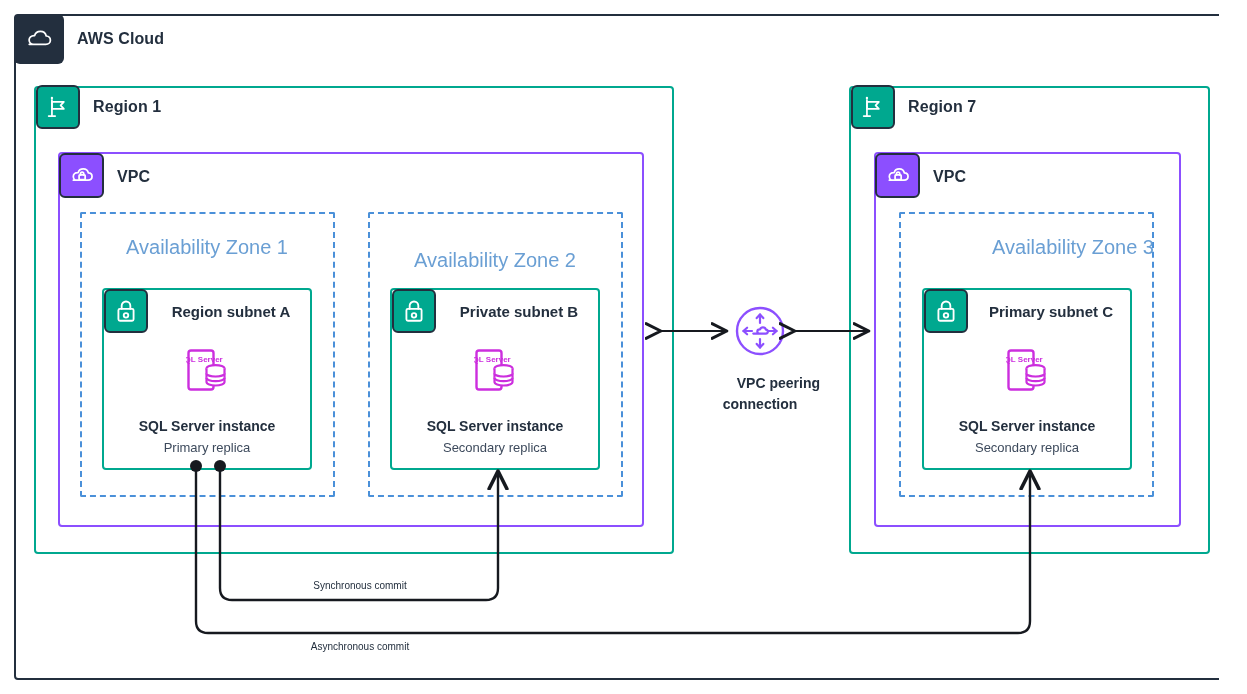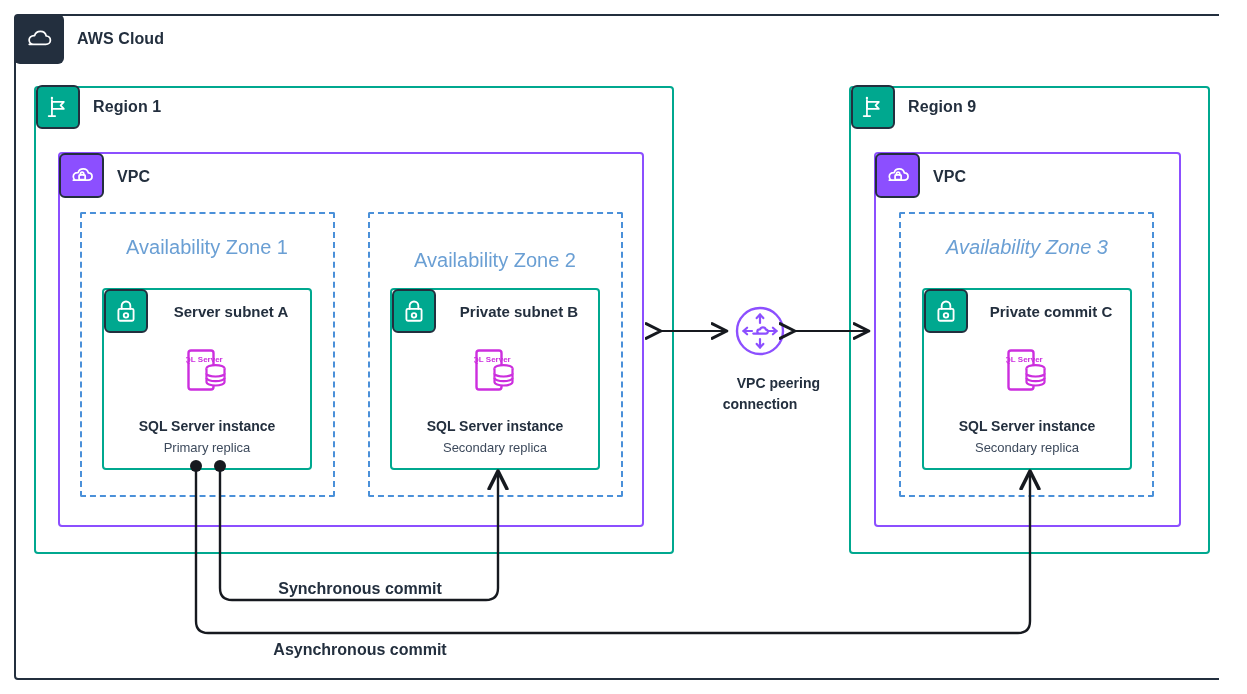--- a/index.html
+++ b/index.html
@@ -22,21 +22,21 @@
   .tile svg{display:block;}
 
   
   .lbl{position:absolute;white-space:nowrap;color:#232F3E;}
   .lbl.grp-title{font-size:16px;font-weight:bold;letter-spacing:.1px;}
   .lbl.az-title{font-size:20px;font-weight:normal;color:#6a9fd4;}
   .lbl.sub-title{font-size:15px;font-weight:bold;}
   .lbl.node-title{font-size:14px;font-weight:bold;text-align:right;}
   .lbl.node-sub{font-size:13px;font-weight:normal;color:#3d4a5c;text-align:left;}
   .lbl.peer-title{font-size:14px;font-weight:bold;text-align:center;line-height:1.45;white-space:normal;}
-  .lbl.edge{font-size:16px;font-weight:bold;color:#232F3E;text-align:center;}
+  .lbl.edge{font-size:10px;font-weight:normal;color:#232F3E;text-align:center;}
   .centered{transform:translateX(-50%);}
 
   
   #wires{position:absolute;left:0;top:0;width:1247px;height:694px;pointer-events:none;}
 
   .sqlicon{position:absolute;}
 </style>
 </head>
 <body>
 
@@ -78,21 +78,21 @@
   <div class="lbl az-title centered" style="left:207px;top:236px;">Availability Zone 1</div>
 
   <div class="grp subnet" style="left:102px;top:288px;width:210px;height:182px;"></div>
   <div class="tile teal" style="left:104px;top:289px;width:44px;height:44px;">
     <svg width="26" height="26" viewBox="0 0 24 24" fill="none" stroke="#ffffff" stroke-width="1.7" stroke-linecap="round" stroke-linejoin="round">
       <rect x="5" y="10" width="14" height="11" rx="1.4"></rect>
       <path d="M8 10V7.2a4 4 0 0 1 8 0V10"></path>
       <circle cx="12" cy="16" r="2.1"></circle>
     </svg>
   </div>
-  <div class="lbl sub-title centered" style="left:231px;top:303px;">Server subnet A</div>
+  <div class="lbl sub-title centered" style="left:231px;top:303px;">Region subnet A</div>
 
   <div class="sqlicon" style="left:186px;top:348px;">
     <svg width="44" height="46" viewBox="0 0 44 46">
       <rect x="2.5" y="2.5" width="25" height="39" rx="2.5" fill="none" stroke="#CC2EDE" stroke-width="2.4"></rect>
       <text x="15" y="14" font-family="'Liberation Sans',sans-serif" font-size="8" font-weight="bold" fill="#CC2EDE" text-anchor="middle">SQL Server</text>
       <g fill="#ffffff" stroke="#CC2EDE" stroke-width="2.2">
         <ellipse cx="29.5" cy="20.5" rx="9" ry="3.4"></ellipse>
         <path d="M20.5 20.5v13.6c0 1.9 4 3.4 9 3.4s9-1.5 9-3.4V20.5"></path>
         <path d="M20.5 25.2c0 1.9 4 3.4 9 3.4s9-1.5 9-3.4"></path>
         <path d="M20.5 29.8c0 1.9 4 3.4 9 3.4s9-1.5 9-3.4"></path>
@@ -133,45 +133,45 @@
   <div class="grp region" style="left:849px;top:86px;width:361px;height:468px;"></div>
 
   <div class="tile teal" style="left:851px;top:85px;width:44px;height:44px;">
     <svg width="26" height="26" viewBox="0 0 24 24" fill="none" stroke="#ffffff" stroke-width="1.6" stroke-linecap="round" stroke-linejoin="round">
       <circle cx="6.4" cy="3.6" r="1.1" fill="#ffffff" stroke="none"></circle>
       <line x1="6.4" y1="5.4" x2="6.4" y2="20.4"></line>
       <line x1="3.4" y1="20.4" x2="9.4" y2="20.4"></line>
       <path d="M6.4 7.2h11l-3 3.3 3 3.3h-11z"></path>
     </svg>
   </div>
-  <div class="lbl grp-title" style="left:908px;top:98px;">Region 9</div>
+  <div class="lbl grp-title" style="left:908px;top:98px;">Region 7</div>
 
   <div class="grp vpc" style="left:874px;top:152px;width:307px;height:375px;"></div>
 
   <div class="tile purple" style="left:875px;top:153px;width:45px;height:45px;">
     <svg width="28" height="28" viewBox="0 0 24 24" fill="none" stroke="#ffffff" stroke-width="1.5" stroke-linecap="round" stroke-linejoin="round">
       <path d="M4.6 15.6h12.6c2 0 3.4-1.4 3.4-3.1 0-1.7-1.3-3-3.1-3.1-.5-2.1-2.3-3.5-4.4-3.5-2.1 0-3.9 1.3-4.4 3.2-.15 0-.3 0-.45 0-2.1 0-3.7 1.5-3.7 3.3 0 1.8 1.5 3.2 3.05 3.2z"></path>
       <rect x="9.5" y="11.1" width="5.2" height="4.1" rx="0.7"></rect>
       <path d="M10.7 11.1v-1.1a1.4 1.4 0 0 1 2.8 0v1.1"></path>
     </svg>
   </div>
   <div class="lbl grp-title" style="left:933px;top:168px;">VPC</div>
 
   <div class="grp az" style="left:899px;top:212px;width:255px;height:285px;"></div>
-  <div class="lbl az-title centered" style="left:1027px;top:236px;font-style:italic;">Availability Zone 3</div>
+  <div class="lbl az-title centered" style="left:1073px;top:236px;">Availability Zone 3</div>
 
   <div class="grp subnet" style="left:922px;top:288px;width:210px;height:182px;"></div>
   <div class="tile teal" style="left:924px;top:289px;width:44px;height:44px;">
     <svg width="26" height="26" viewBox="0 0 24 24" fill="none" stroke="#ffffff" stroke-width="1.7" stroke-linecap="round" stroke-linejoin="round">
       <rect x="5" y="10" width="14" height="11" rx="1.4"></rect>
       <path d="M8 10V7.2a4 4 0 0 1 8 0V10"></path>
       <circle cx="12" cy="16" r="2.1"></circle>
     </svg>
   </div>
-  <div class="lbl sub-title centered" style="left:1051px;top:303px;">Private commit C</div>
+  <div class="lbl sub-title centered" style="left:1051px;top:303px;">Primary subnet C</div>
 
   <div class="sqlicon" style="left:1006px;top:348px;">
     <svg width="44" height="46" viewBox="0 0 44 46">
       <rect x="2.5" y="2.5" width="25" height="39" rx="2.5" fill="none" stroke="#CC2EDE" stroke-width="2.4"></rect>
       <text x="15" y="14" font-family="'Liberation Sans',sans-serif" font-size="8" font-weight="bold" fill="#CC2EDE" text-anchor="middle">SQL Server</text>
       <g fill="#ffffff" stroke="#CC2EDE" stroke-width="2.2">
         <ellipse cx="29.5" cy="20.5" rx="9" ry="3.4"></ellipse>
         <path d="M20.5 20.5v13.6c0 1.9 4 3.4 9 3.4s9-1.5 9-3.4V20.5"></path>
         <path d="M20.5 25.2c0 1.9 4 3.4 9 3.4s9-1.5 9-3.4"></path>
         <path d="M20.5 29.8c0 1.9 4 3.4 9 3.4s9-1.5 9-3.4"></path>

